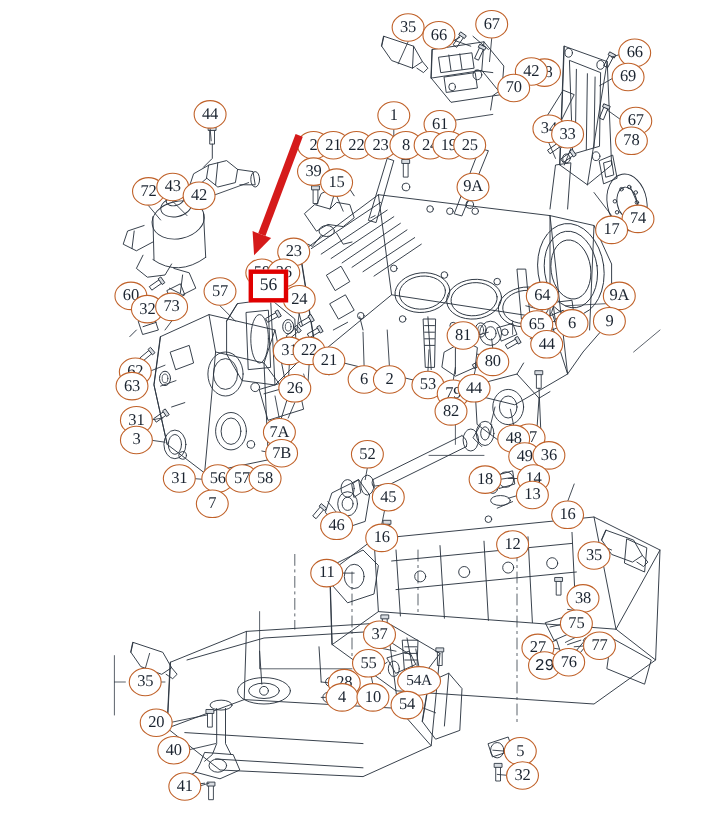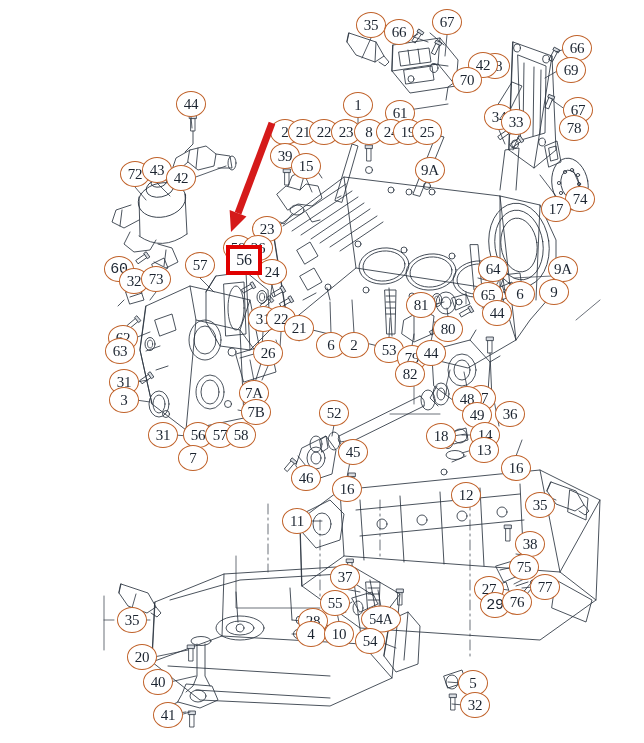--- a/index.html
+++ b/index.html
@@ -576,21 +576,21 @@
       <div class="callout w2" style="left: 191px; top: 104px;">44</div>
       <div class="callout w2" style="left: 285px; top: 156px;">39</div>
       <div class="callout w2" style="left: 306px; top: 166px;">15</div>
       <div class="callout w2" style="left: 135px; top: 174px;">72</div>
       <div class="callout w2" style="left: 157px; top: 170px;">43</div>
       <div class="callout w2" style="left: 181px; top: 178px;">42</div>
       <div class="callout w2" style="left: 267px; top: 229px;">23</div>
       <div class="callout w2" style="left: 238px; top: 248px;">58</div>
       <div class="callout w2" style="left: 258px; top: 248px;">26</div>
       <div class="callout w2" style="left: 200px; top: 265px;">57</div>
-      <div class="callout w2" style="left: 119px; top: 269px; font-family: Liberation Mono, monospace;">60</div>
+      <div class="callout w2" style="left: 119px; top: 269px;">60</div>
       <div class="callout w2" style="left: 134px; top: 281px;">32</div>
       <div class="callout w2" style="left: 156px; top: 279px;">73</div>
       <div class="callout w2" style="left: 272px; top: 272px;">24</div>
       <div class="callout w2" style="left: 493px; top: 269px;">64</div>
       <div class="callout w2" style="left: 563px; top: 269px;">9A</div>
       <div class="callout w2" style="left: 554px; top: 292px;">9</div>
       <div class="callout w2" style="left: 488px; top: 295px;">65</div>
       <div class="callout w2" style="left: 520px; top: 294px;">6</div>
       <div class="callout w2" style="left: 497px; top: 313px;">44</div>
       <div class="callout w2" style="left: 421px; top: 305px;">81</div>
@@ -612,21 +612,21 @@
       <div class="callout w2" style="left: 124px; top: 382px;">31</div>
       <div class="callout w2" style="left: 124px; top: 400px;">3</div>
       <div class="callout w2" style="left: 163px; top: 435px;">31</div>
       <div class="callout w2" style="left: 198px; top: 435px;">56</div>
       <div class="callout w2" style="left: 220px; top: 435px;">57</div>
       <div class="callout w2" style="left: 241px; top: 435px;">58</div>
       <div class="callout w2" style="left: 193px; top: 458px;">7</div>
       <div class="callout w2" style="left: 446px; top: 398px; margin-left: 35px;">47</div>
       <div class="callout w2" style="left: 467px; top: 399px;">48</div>
       <div class="callout w2" style="left: 477px; top: 415px;">49</div>
-      <div class="callout w2" style="left: 510px; top: 414px; font-family: Liberation Serif, serif;">36</div>
+      <div class="callout w2" style="left: 499px; top: 414px; font-family: Liberation Serif, serif;">36</div>
       <div class="callout w2" style="left: 441px; top: 436px;">18</div>
       <div class="callout w2" style="left: 485px; top: 435px;">14</div>
       <div class="callout w2" style="left: 484px; top: 450px;">13</div>
       <div class="callout w2" style="left: 466px; top: 495px; text-align: center;">12</div>
       <div class="callout w2" style="left: 516px; top: 468px;">16</div>
       <div class="callout w2" style="left: 334px; top: 413px;">52</div>
       <div class="callout w2" style="left: 353px; top: 452px;">45</div>
       <div class="callout w2" style="left: 306px; top: 478px;">46</div>
       <div class="callout w2" style="left: 347px; top: 489px;">16</div>
       <div class="callout w2" style="left: 540px; top: 505px;">35</div>

